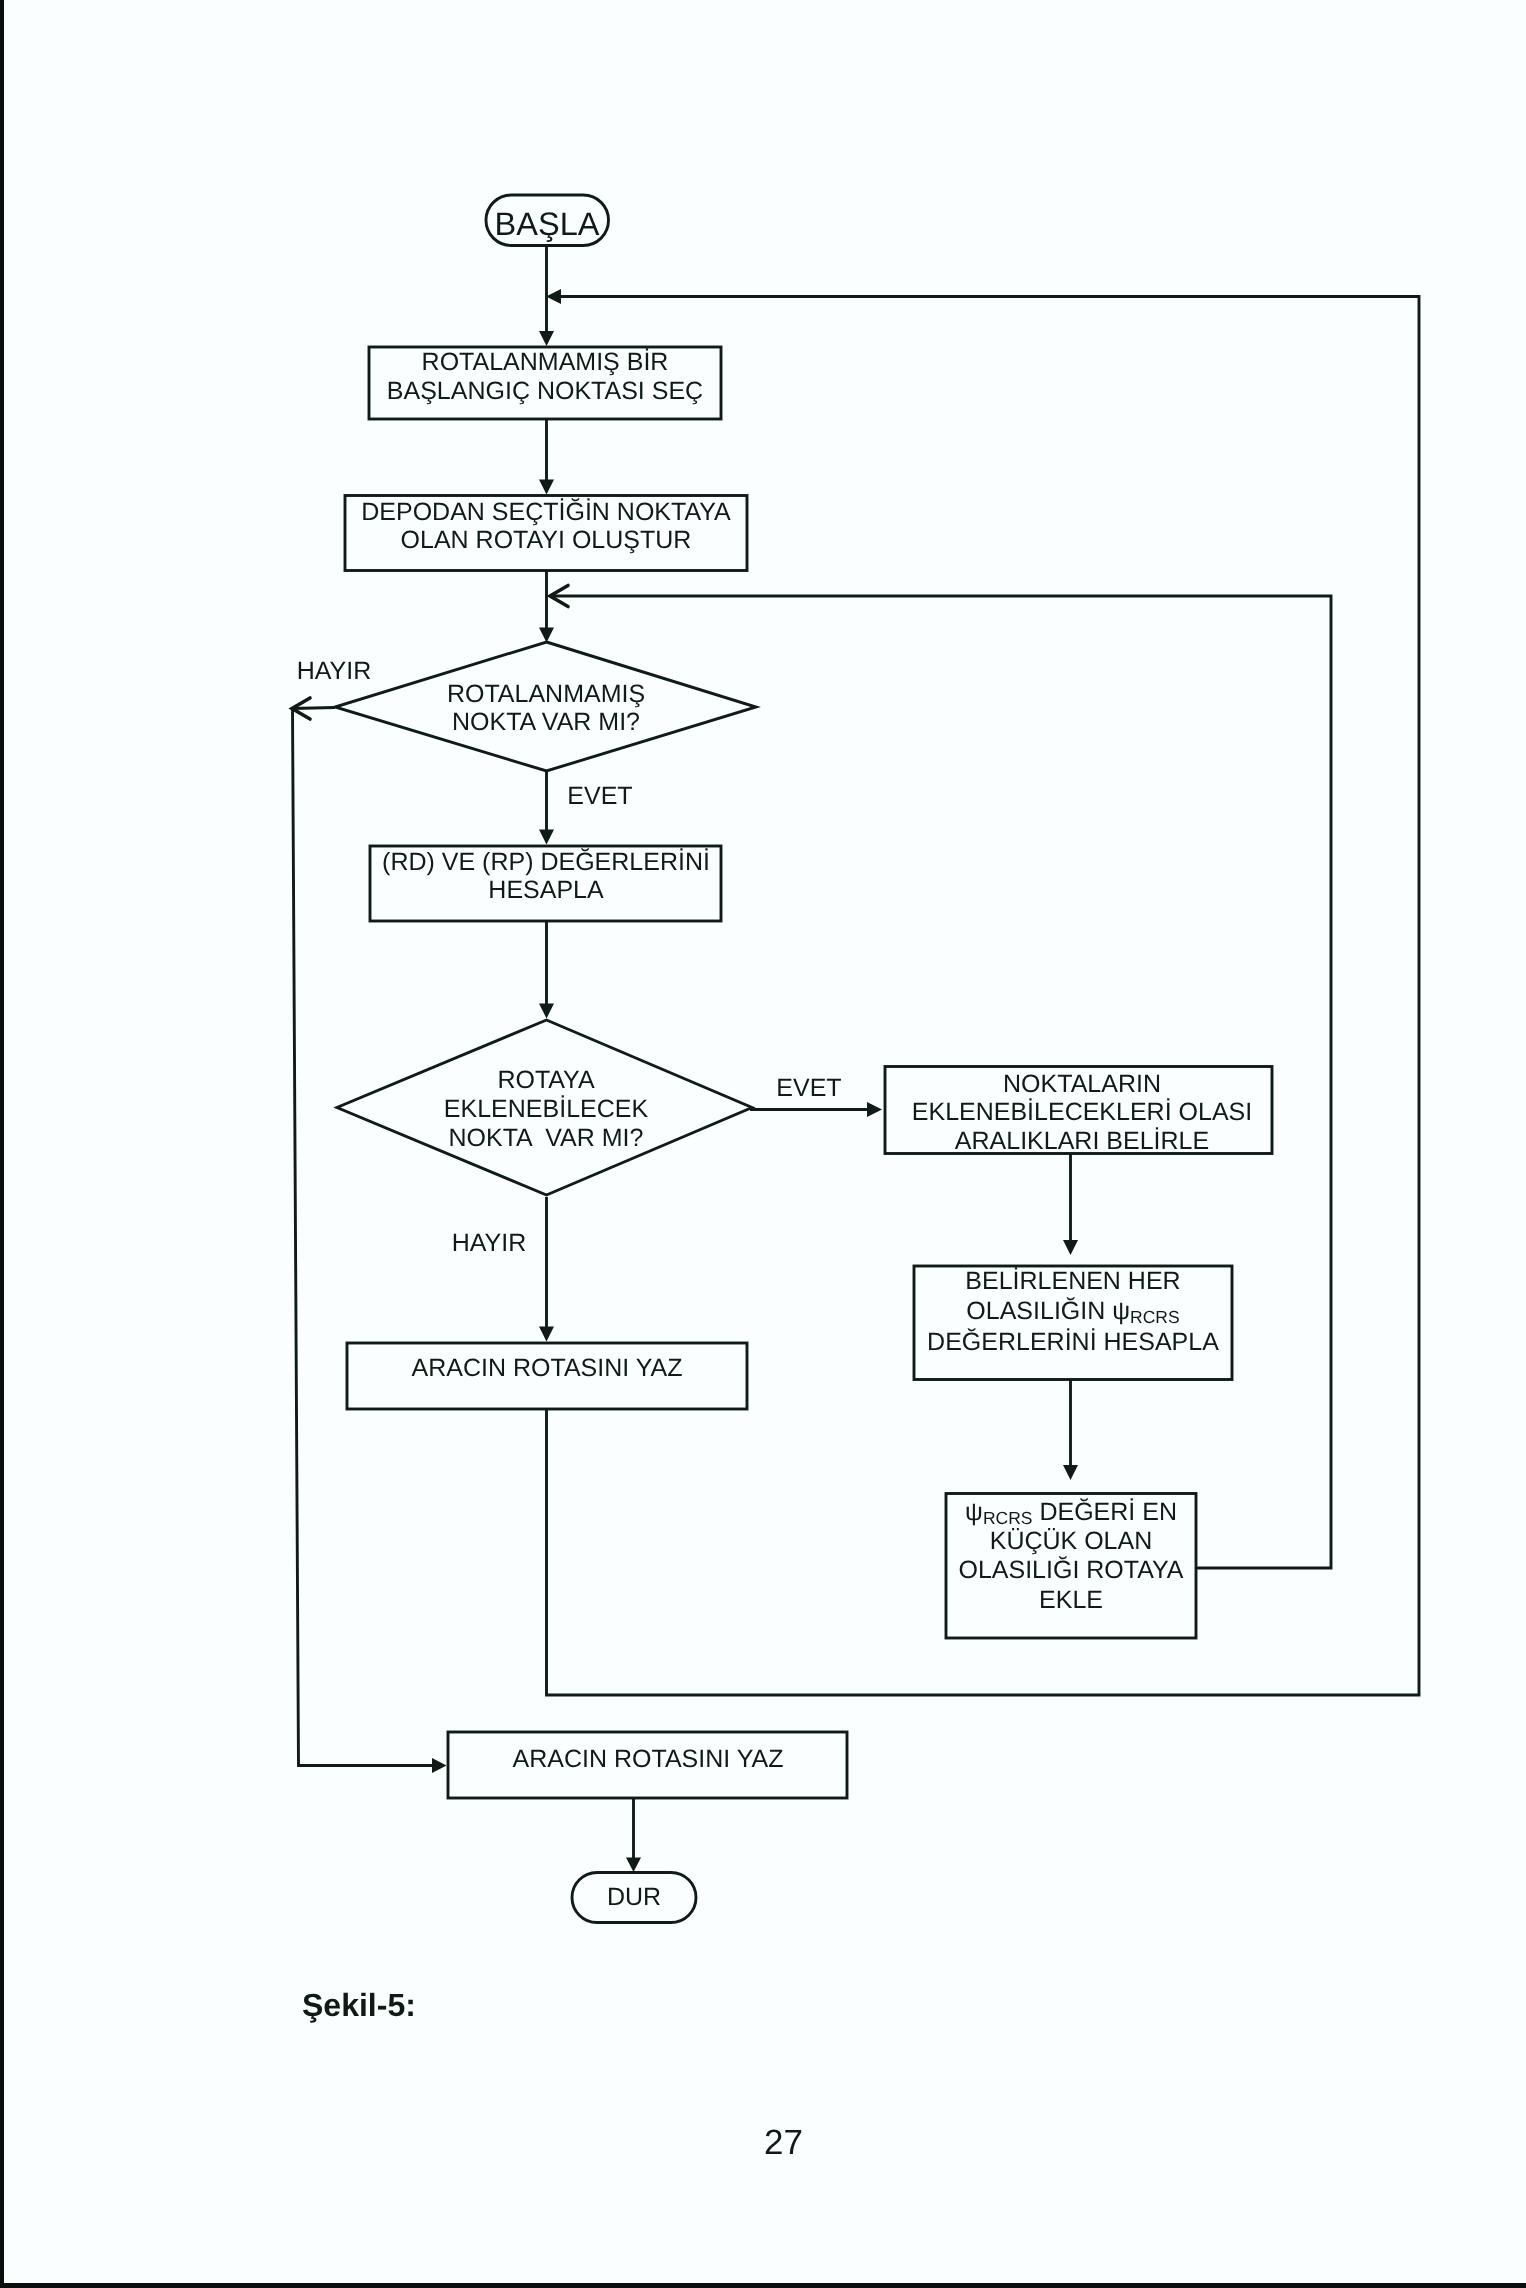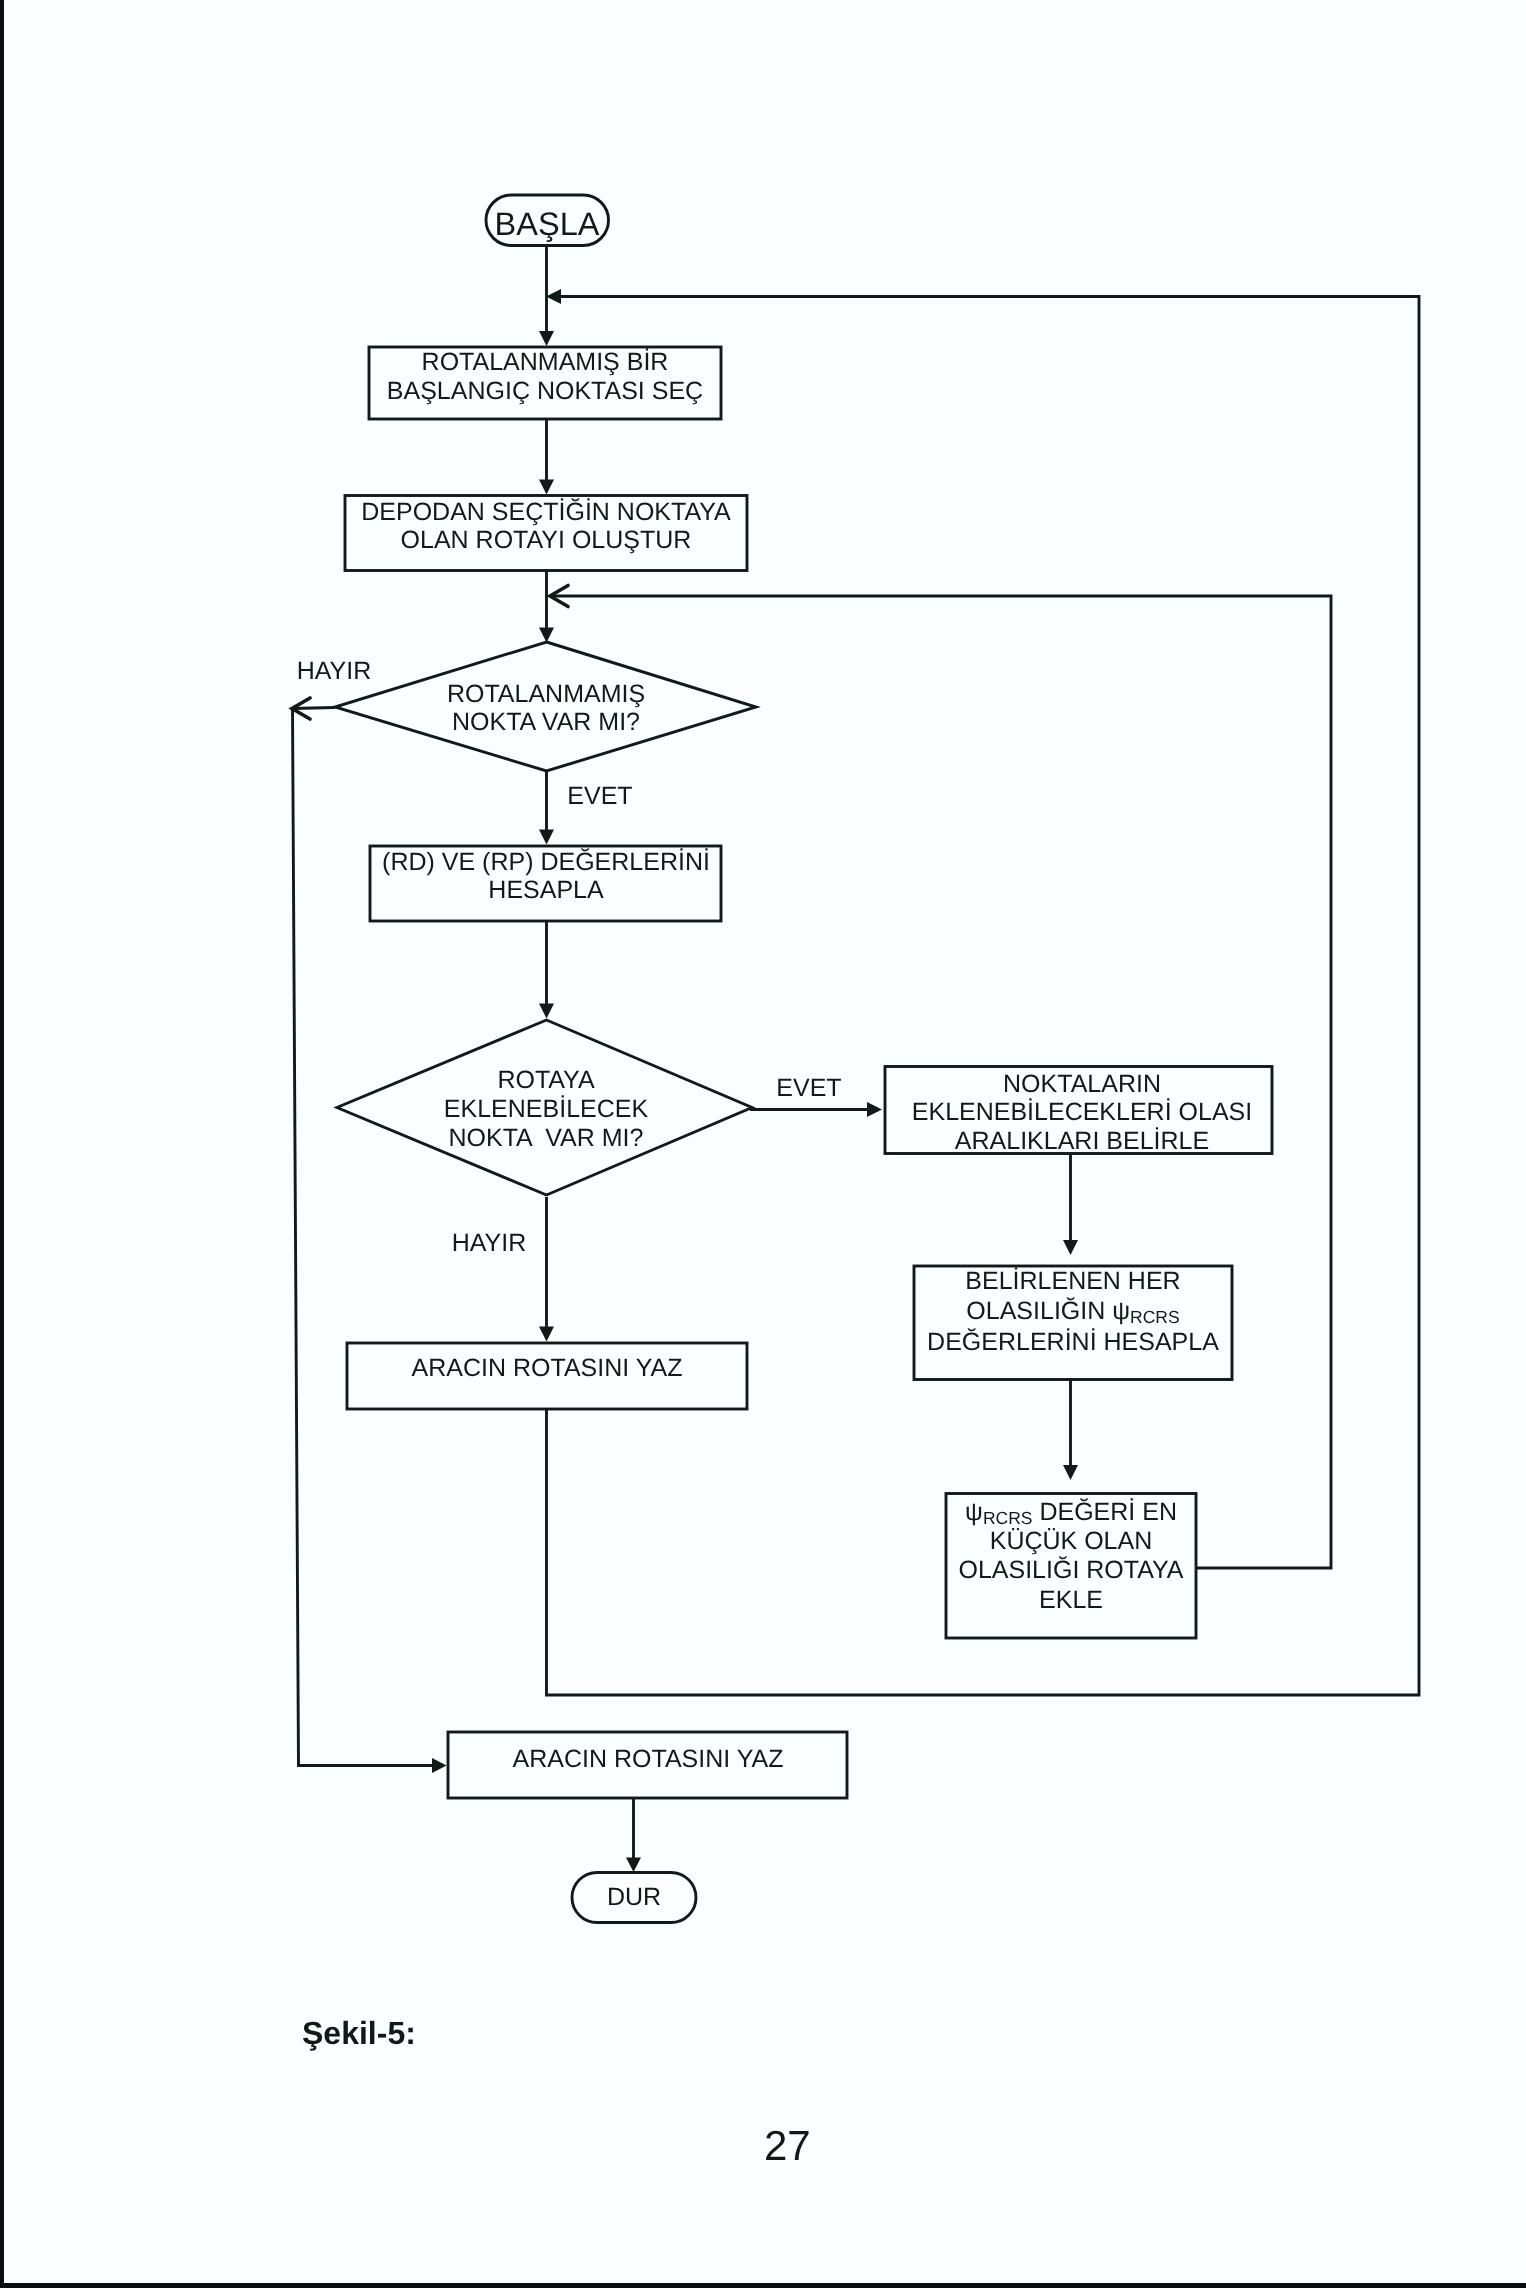--- a/index.html
+++ b/index.html
@@ -12,21 +12,21 @@
   .arrowhead{fill:#101b17;stroke:none;}
   .openarrow{fill:none;stroke:#101b17;stroke-width:3.6;stroke-linecap:round;}
   .t{font-family:"Liberation Sans",sans-serif;font-size:25px;fill:#101b17;
      text-anchor:middle;dominant-baseline:alphabetic;white-space:pre;}
   .tsub{font-size:17.5px;}
   .edgeL{position:absolute;top:0;width:4px;height:2288px;background:#0a0f0e;}
   .edgeB{position:absolute;left:0;width:1526px;height:5px;background:#0a0f0e;}
   .cap{position:absolute;font-family:"Liberation Sans",sans-serif;
        font-size:34px;color:#0f1a16;white-space:nowrap;line-height:1;}
   .capb{font-weight:bold;font-size:32px;}
-  .pno{position:absolute;font-family:"Liberation Sans",sans-serif;font-size:42px;color:#0f1a16;line-height:1;}
+  .pno{position:absolute;font-family:"Liberation Sans",sans-serif;font-size:35px;color:#0f1a16;line-height:1;}
 </style>
 </head>
 <body>
 
 <div id="page">
 
   <div class="edgeL" style="left:0px;"></div>
   <div class="edgeB" style="top:2283px;"></div>
   <div style="position:absolute;right:0;top:0;width:3px;height:2288px;background:#cfd6d6;"></div>
 
@@ -120,16 +120,16 @@
     <text class="t" x="648" y="1767">ARACIN ROTASINI YAZ</text>
     <text class="t" x="634" y="1904.5">DUR</text>
 
     <text class="t" x="334" y="679">HAYIR</text>
     <text class="t" x="600" y="803.5">EVET</text>
     <text class="t" x="809" y="1095.5">EVET</text>
     <text class="t" x="489" y="1251">HAYIR</text>
 
   </svg>
 
-  <div class="cap capb" style="left:302px;top:1989px;margin-top:28px;">Şekil-5:</div>
+  <div class="cap capb" style="left:302px;top:1989px;">Şekil-5:</div>
   <div class="pno" style="left:764px;top:2125px;">27</div>
 
 </div>
 
 </body></html>

